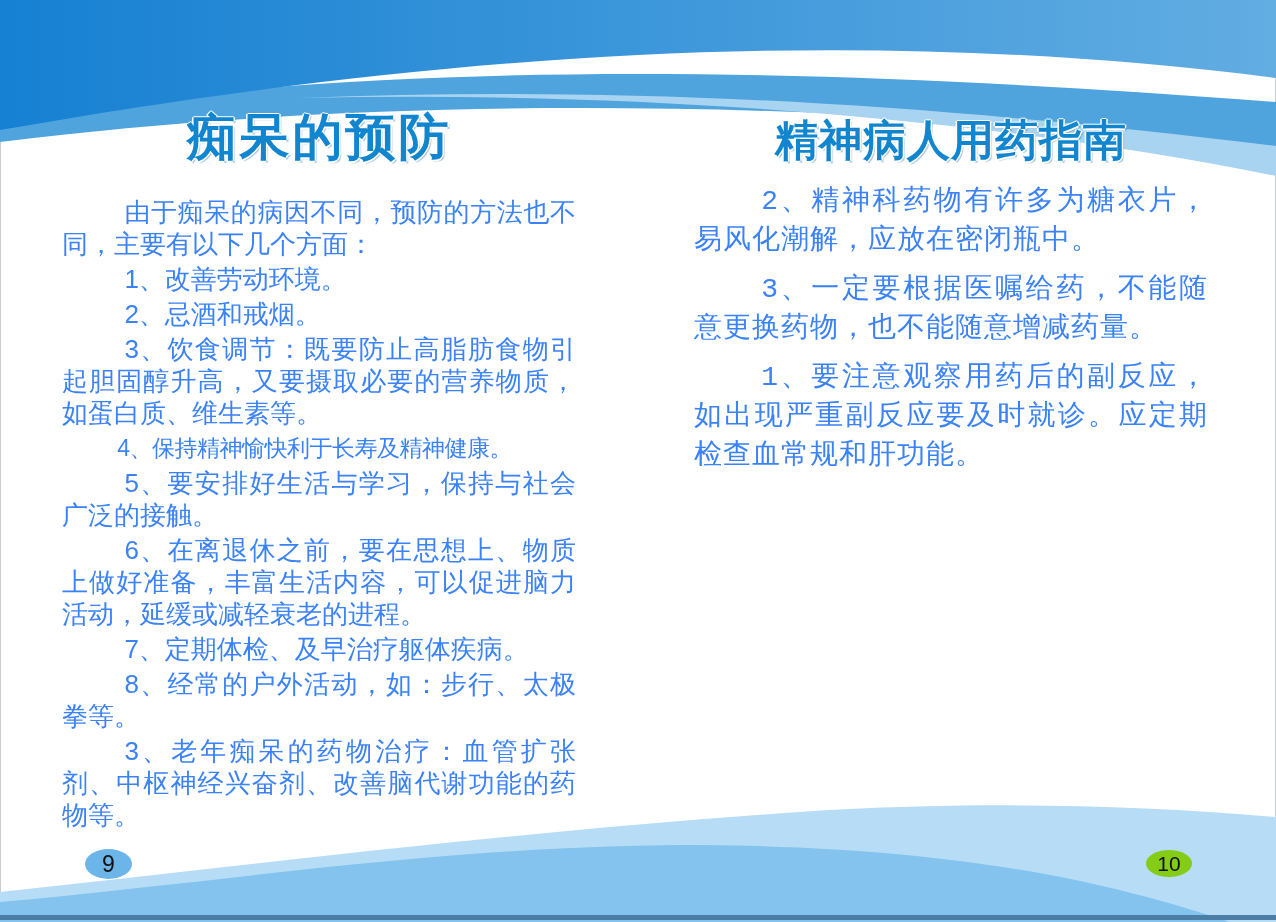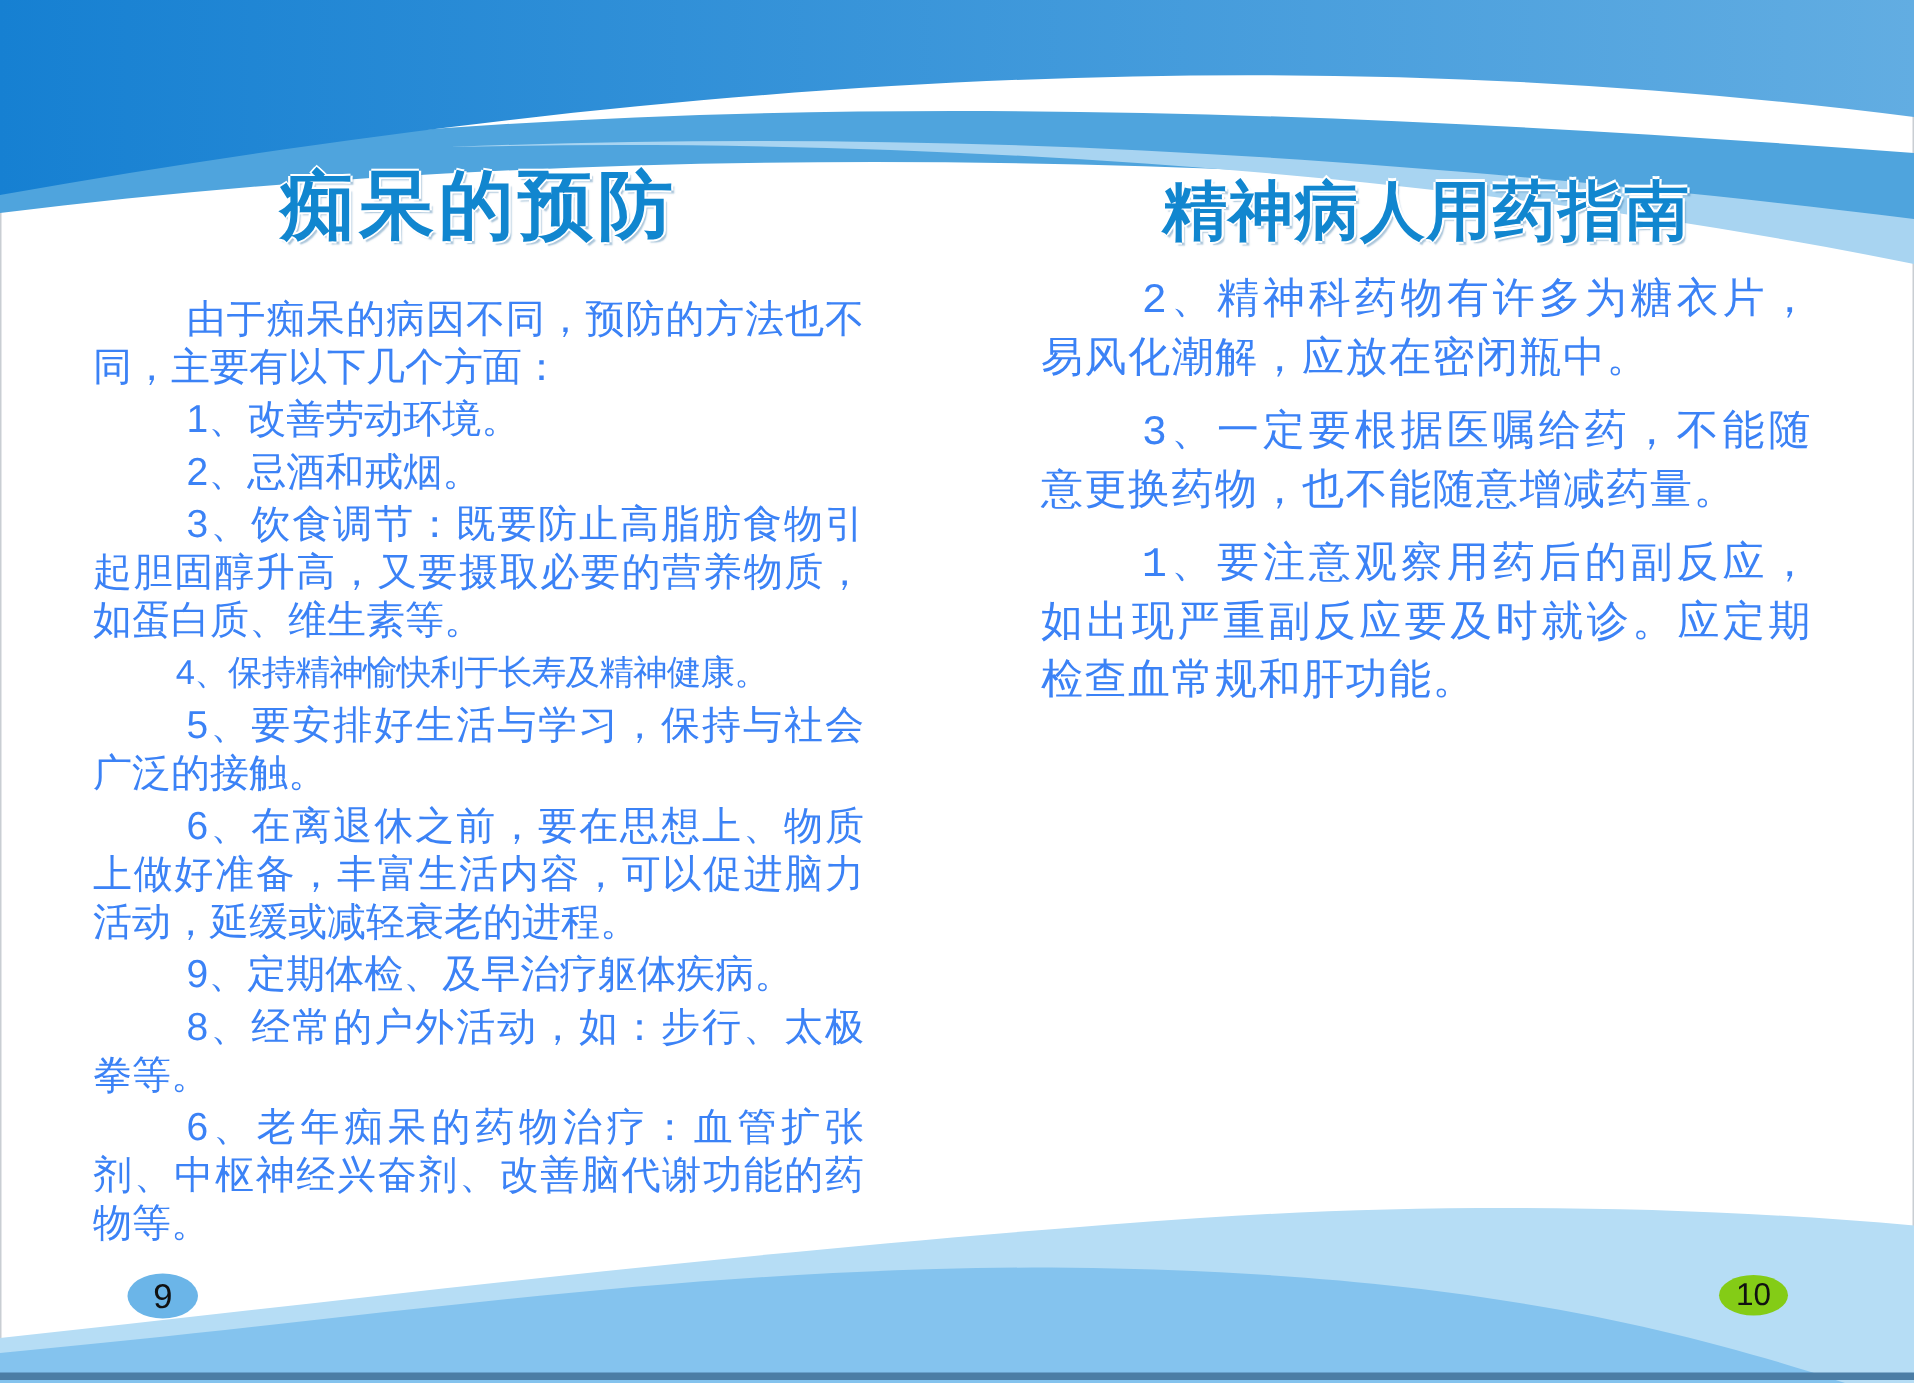--- a/index.html
+++ b/index.html
@@ -91,23 +91,23 @@
   <section class="page page-left">
     <h1 class="page-title">痴呆的预防</h1>
     <div class="page-body">
       <p class="para">由于痴呆的病因不同，预防的方法也不同，主要有以下几个方面：</p>
       <p class="para">1、改善劳动环境。</p>
       <p class="para">2、忌酒和戒烟。</p>
       <p class="para">3、饮食调节：既要防止高脂肪食物引起胆固醇升高，又要摄取必要的营养物质，如蛋白质、维生素等。</p>
       <p class="para condensed">4、保持精神愉快利于长寿及精神健康。</p>
       <p class="para">5、要安排好生活与学习，保持与社会广泛的接触。</p>
       <p class="para">6、在离退休之前，要在思想上、物质上做好准备，丰富生活内容，可以促进脑力活动，延缓或减轻衰老的进程。</p>
-      <p class="para">9、定期体检、及早治疗躯体疾病。</p>
+      <p class="para">7、定期体检、及早治疗躯体疾病。</p>
       <p class="para">8、经常的户外活动，如：步行、太极拳等。</p>
-      <p class="para">6、老年痴呆的药物治疗：血管扩张剂、中枢神经兴奋剂、改善脑代谢功能的药物等。</p>
+      <p class="para">3、老年痴呆的药物治疗：血管扩张剂、中枢神经兴奋剂、改善脑代谢功能的药物等。</p>
     </div>
   </section>
 
   <section class="page page-right">
     <h1 class="page-title">精神病人用药指南</h1>
     <div class="page-body">
       <p class="para">2、精神科药物有许多为糖衣片，易风化潮解，应放在密闭瓶中。</p>
       <p class="para">3、一定要根据医嘱给药，不能随意更换药物，也不能随意增减药量。</p>
       <p class="para">1、要注意观察用药后的副反应，如出现严重副反应要及时就诊。应定期检查血常规和肝功能。</p>
     </div>

